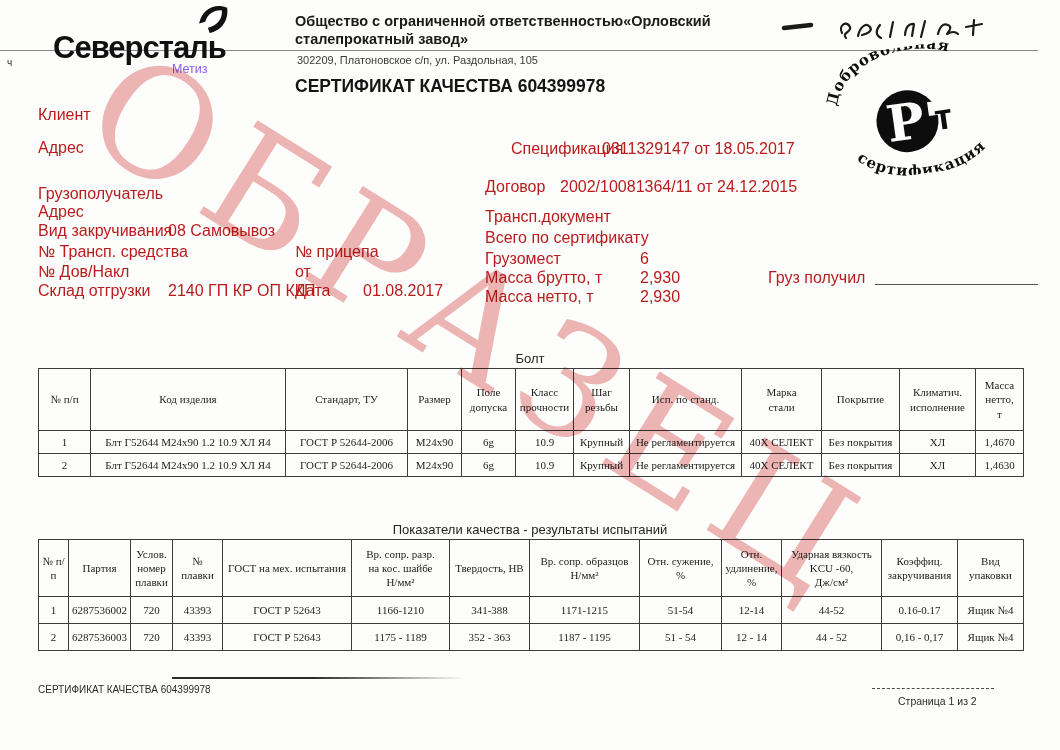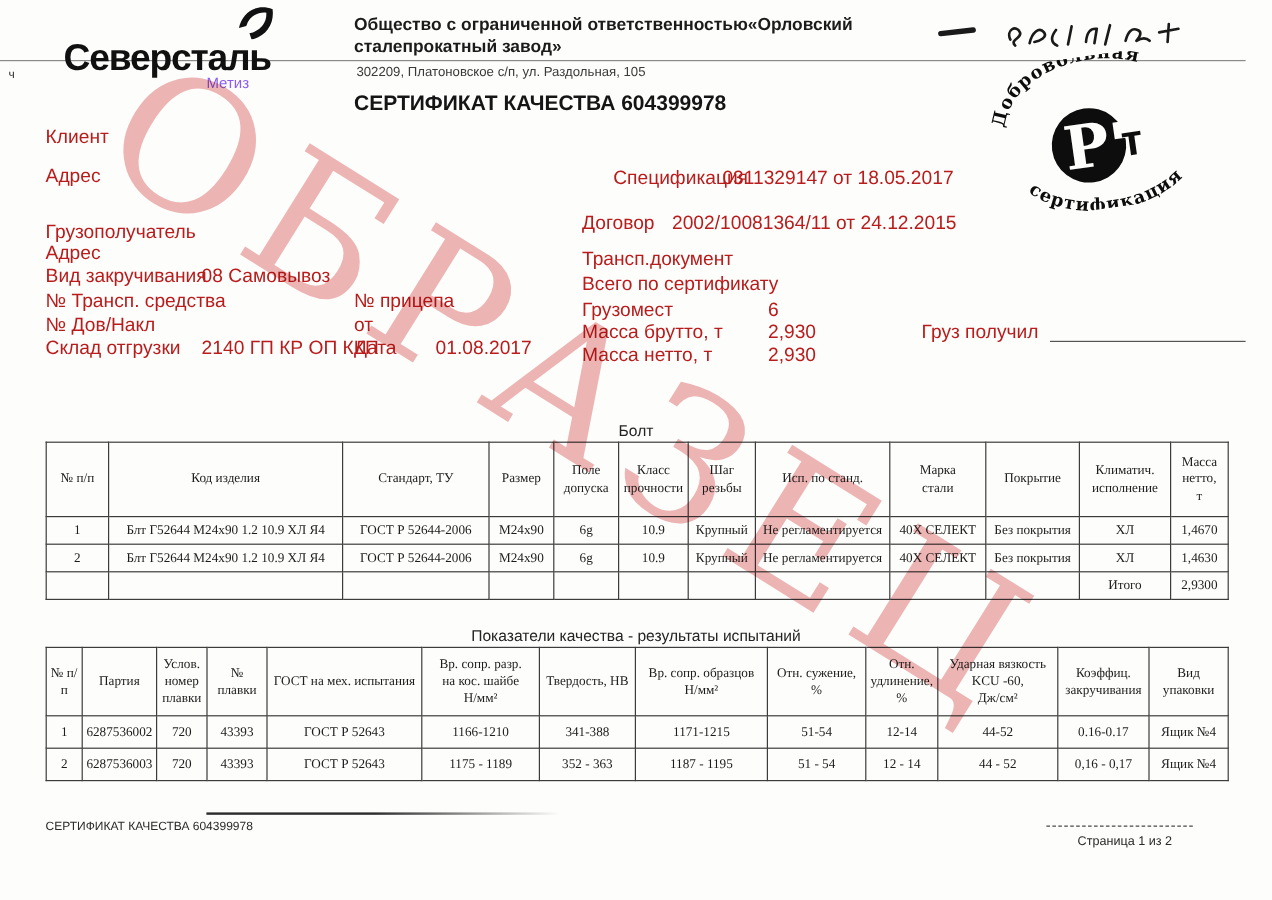--- a/index.html
+++ b/index.html
@@ -250,34 +250,20 @@
           <td>ГОСТ Р 52644-2006</td>
           <td>М24х90</td>
           <td>6g</td>
           <td>10.9</td>
           <td>Крупный</td>
           <td>Не регламентируется</td>
           <td>40Х СЕЛЕКТ</td>
           <td>Без покрытия</td>
           <td>ХЛ</td>
           <td>1,4630</td>
-        </tr>
-        <tr>
-          <td></td>
-          <td></td>
-          <td></td>
-          <td></td>
-          <td></td>
-          <td></td>
-          <td></td>
-          <td></td>
-          <td></td>
-          <td></td>
-          <td>Итого</td>
-          <td>2,9300</td>
         </tr>
       </tbody>
     </table>
 
   <div class="tbl-title t2-title">Показатели качества - результаты испытаний</div>
   <table class="doc" id="table2">
     <colgroup>
       <col style="width:30px">
         <col style="width:62px">
         <col style="width:42px">

